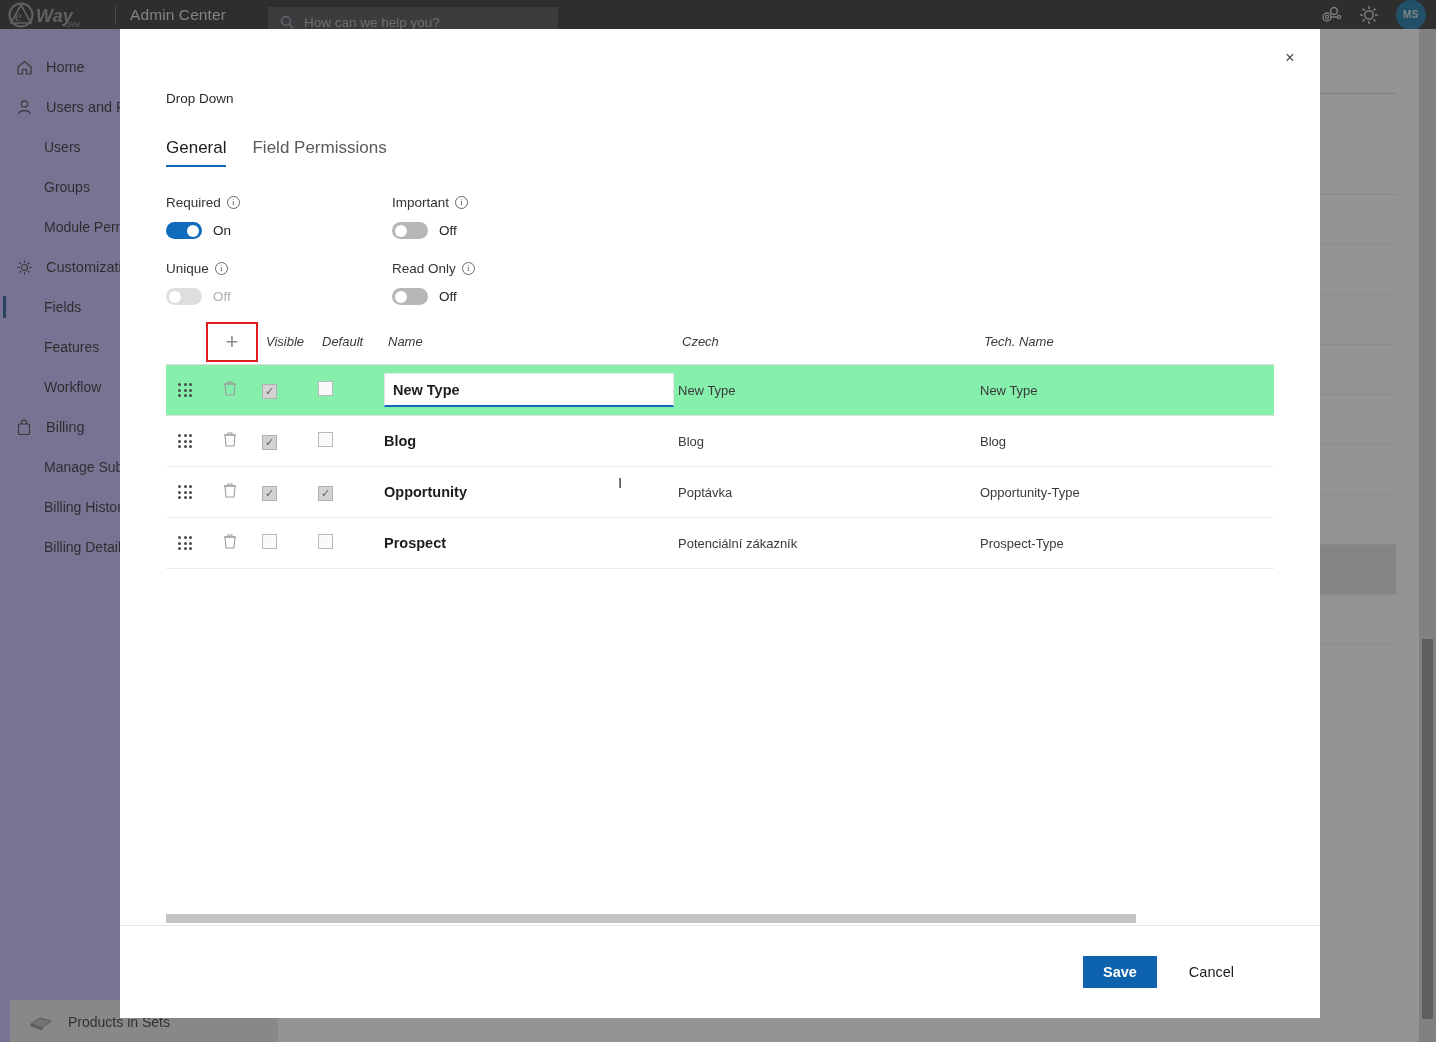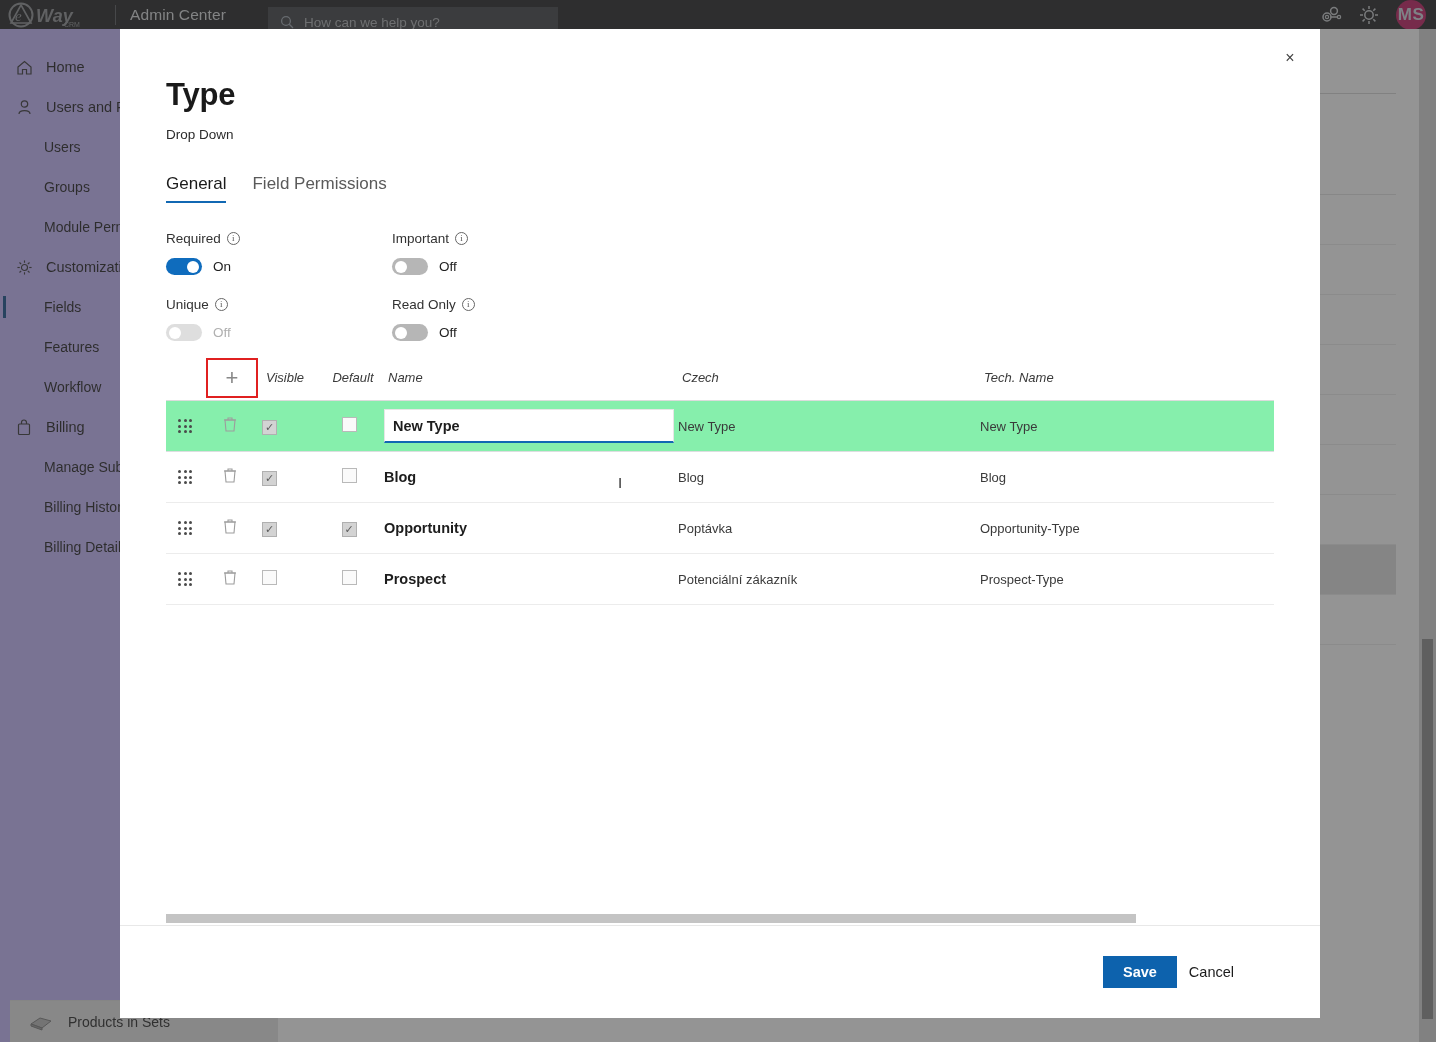--- a/index.html
+++ b/index.html
@@ -22,21 +22,21 @@
   .topbar-div { width: 1px; height: 20px; background: #55585c; margin: 0 14px 0 10px; }
   .topbar-title { color: #d7d9dc; font-size: 15.5px; letter-spacing: .1px; }
   .searchbox {
     position: absolute; left: 268px; top: 7px; width: 290px; height: 30px;
     background: #3b3d40; display: flex; align-items: center; padding-left: 12px; gap: 10px;
   }
   .searchbox .ph { color: #a9acb0; font-size: 13.5px; }
   .topbar-right { position: absolute; right: 10px; top: 0; height: 29px; display: flex; align-items: center; gap: 16px; }
   .avatar {
     width: 30px; height: 30px; border-radius: 50%;
-    background: #be185d; color: #cfd8e0; font-size: 17px; font-weight: bold;
+    background: #0369a1; color: #cfd8e0; font-size: 10px; font-weight: bold;
     display: flex; align-items: center; justify-content: center; letter-spacing: .4px;
   }
 
   .sidebar {
     position: absolute; left: 0; top: 29px; width: 232px; bottom: 0;
     background: #c4b5fd; padding-top: 18px;
   }
   .nav-item {
     height: 40px; display: flex; align-items: center; padding-left: 14px; gap: 12px;
     font-size: 14.5px; color: #1b1b1b; position: relative;
@@ -116,21 +116,21 @@
   .grid-head { display: flex; align-items: center; height: 46px; border-bottom: 1px solid #dcdcdc; }
   .gh { font-size: 13px; color: #3a3a3a; font-style: italic; }
   .c-add { width: 56px; display: flex; align-items: center; justify-content: center; }
   .add-btn {
     width: 52px; height: 40px; border: 2px solid #e02020; background: #fff;
     display: flex; align-items: center; justify-content: center; color: #888; font-size: 22px; cursor: pointer;
   }
   .c-handle { width: 38px; text-align: center; }
   .c-del { width: 52px; text-align: center; }
   .c-vis { width: 62px; text-align: left; padding-left: 6px; }
-  .c-def { width: 62px; text-align: center; padding-left: 0; }
+  .c-def { width: 62px; text-align: left; padding-left: 0; }
   .c-name { width: 298px; padding-left: 4px; }
   .c-czech { width: 302px; }
   .c-tech { flex: 1; }
 
   .grid-row { display: flex; align-items: center; height: 51px; border-bottom: 1px solid #ececec; }
   .grid-row.editing { background: #86efac; border-bottom: 1px solid #dcdee0; }
   .cell-text { font-size: 14.5px; color: #1d1d1d; font-weight: bold; }
   .cell-sub { font-size: 13px; color: #3a3a3a; }
   .dots { display: grid; grid-template-columns: repeat(3, 3px); grid-gap: 2.5px; justify-content: center; }
   .dots i { width: 3px; height: 3px; background: #4a4a4a; border-radius: 50%; display: block; }
@@ -146,21 +146,21 @@
     padding: 0 8px; font-family: "Liberation Sans", sans-serif; outline: none;
   }
   .caret-icon { position: absolute; left: 498px; top: 445px; color: #333; font-size: 15px; pointer-events: none; }
 
   .hscroll { position: absolute; left: 46px; bottom: 0; width: 1108px; height: 14px; }
   .hscroll .track { position: absolute; inset: 0; background: #ffffff; }
   .hscroll .thumb { position: absolute; left: 0; top: 3px; width: 970px; height: 9px; background: #c4c4c4; }
 
   .modal-footer {
     height: 93px; border-top: 1px solid #e8e8e8;
-    display: flex; align-items: center; justify-content: flex-end; gap: 12px; padding-right: 86px;
+    display: flex; align-items: center; justify-content: flex-end; gap: 32px; padding-right: 86px;
   }
   .btn-save {
     background: #0d62ad; color: #fff; border: none; font-size: 14.5px; font-weight: bold;
     padding: 0 20px; height: 32px; cursor: pointer; font-family: "Liberation Sans", sans-serif;
   }
   .btn-cancel {
     background: none; border: none; font-size: 14.5px; color: #1b1b1b; cursor: pointer;
     font-family: "Liberation Sans", sans-serif;
   }
 </style>
@@ -326,21 +326,20 @@
 </div>
 
 <div id="overlay"></div>
 
 <div id="modal">
 
   <button class="modal-close">×</button>
 
   <div class="modal-body">
 
-    <div class="modal-title">Type</div>
     <div class="modal-subtitle">Drop Down</div>
 
     <div class="tabs">
       <div class="tab active">General</div>
       <div class="tab">Field Permissions</div>
     </div>
 
     <div class="toggles">
       <div class="tg-col c1">
         <div class="tg-group">

